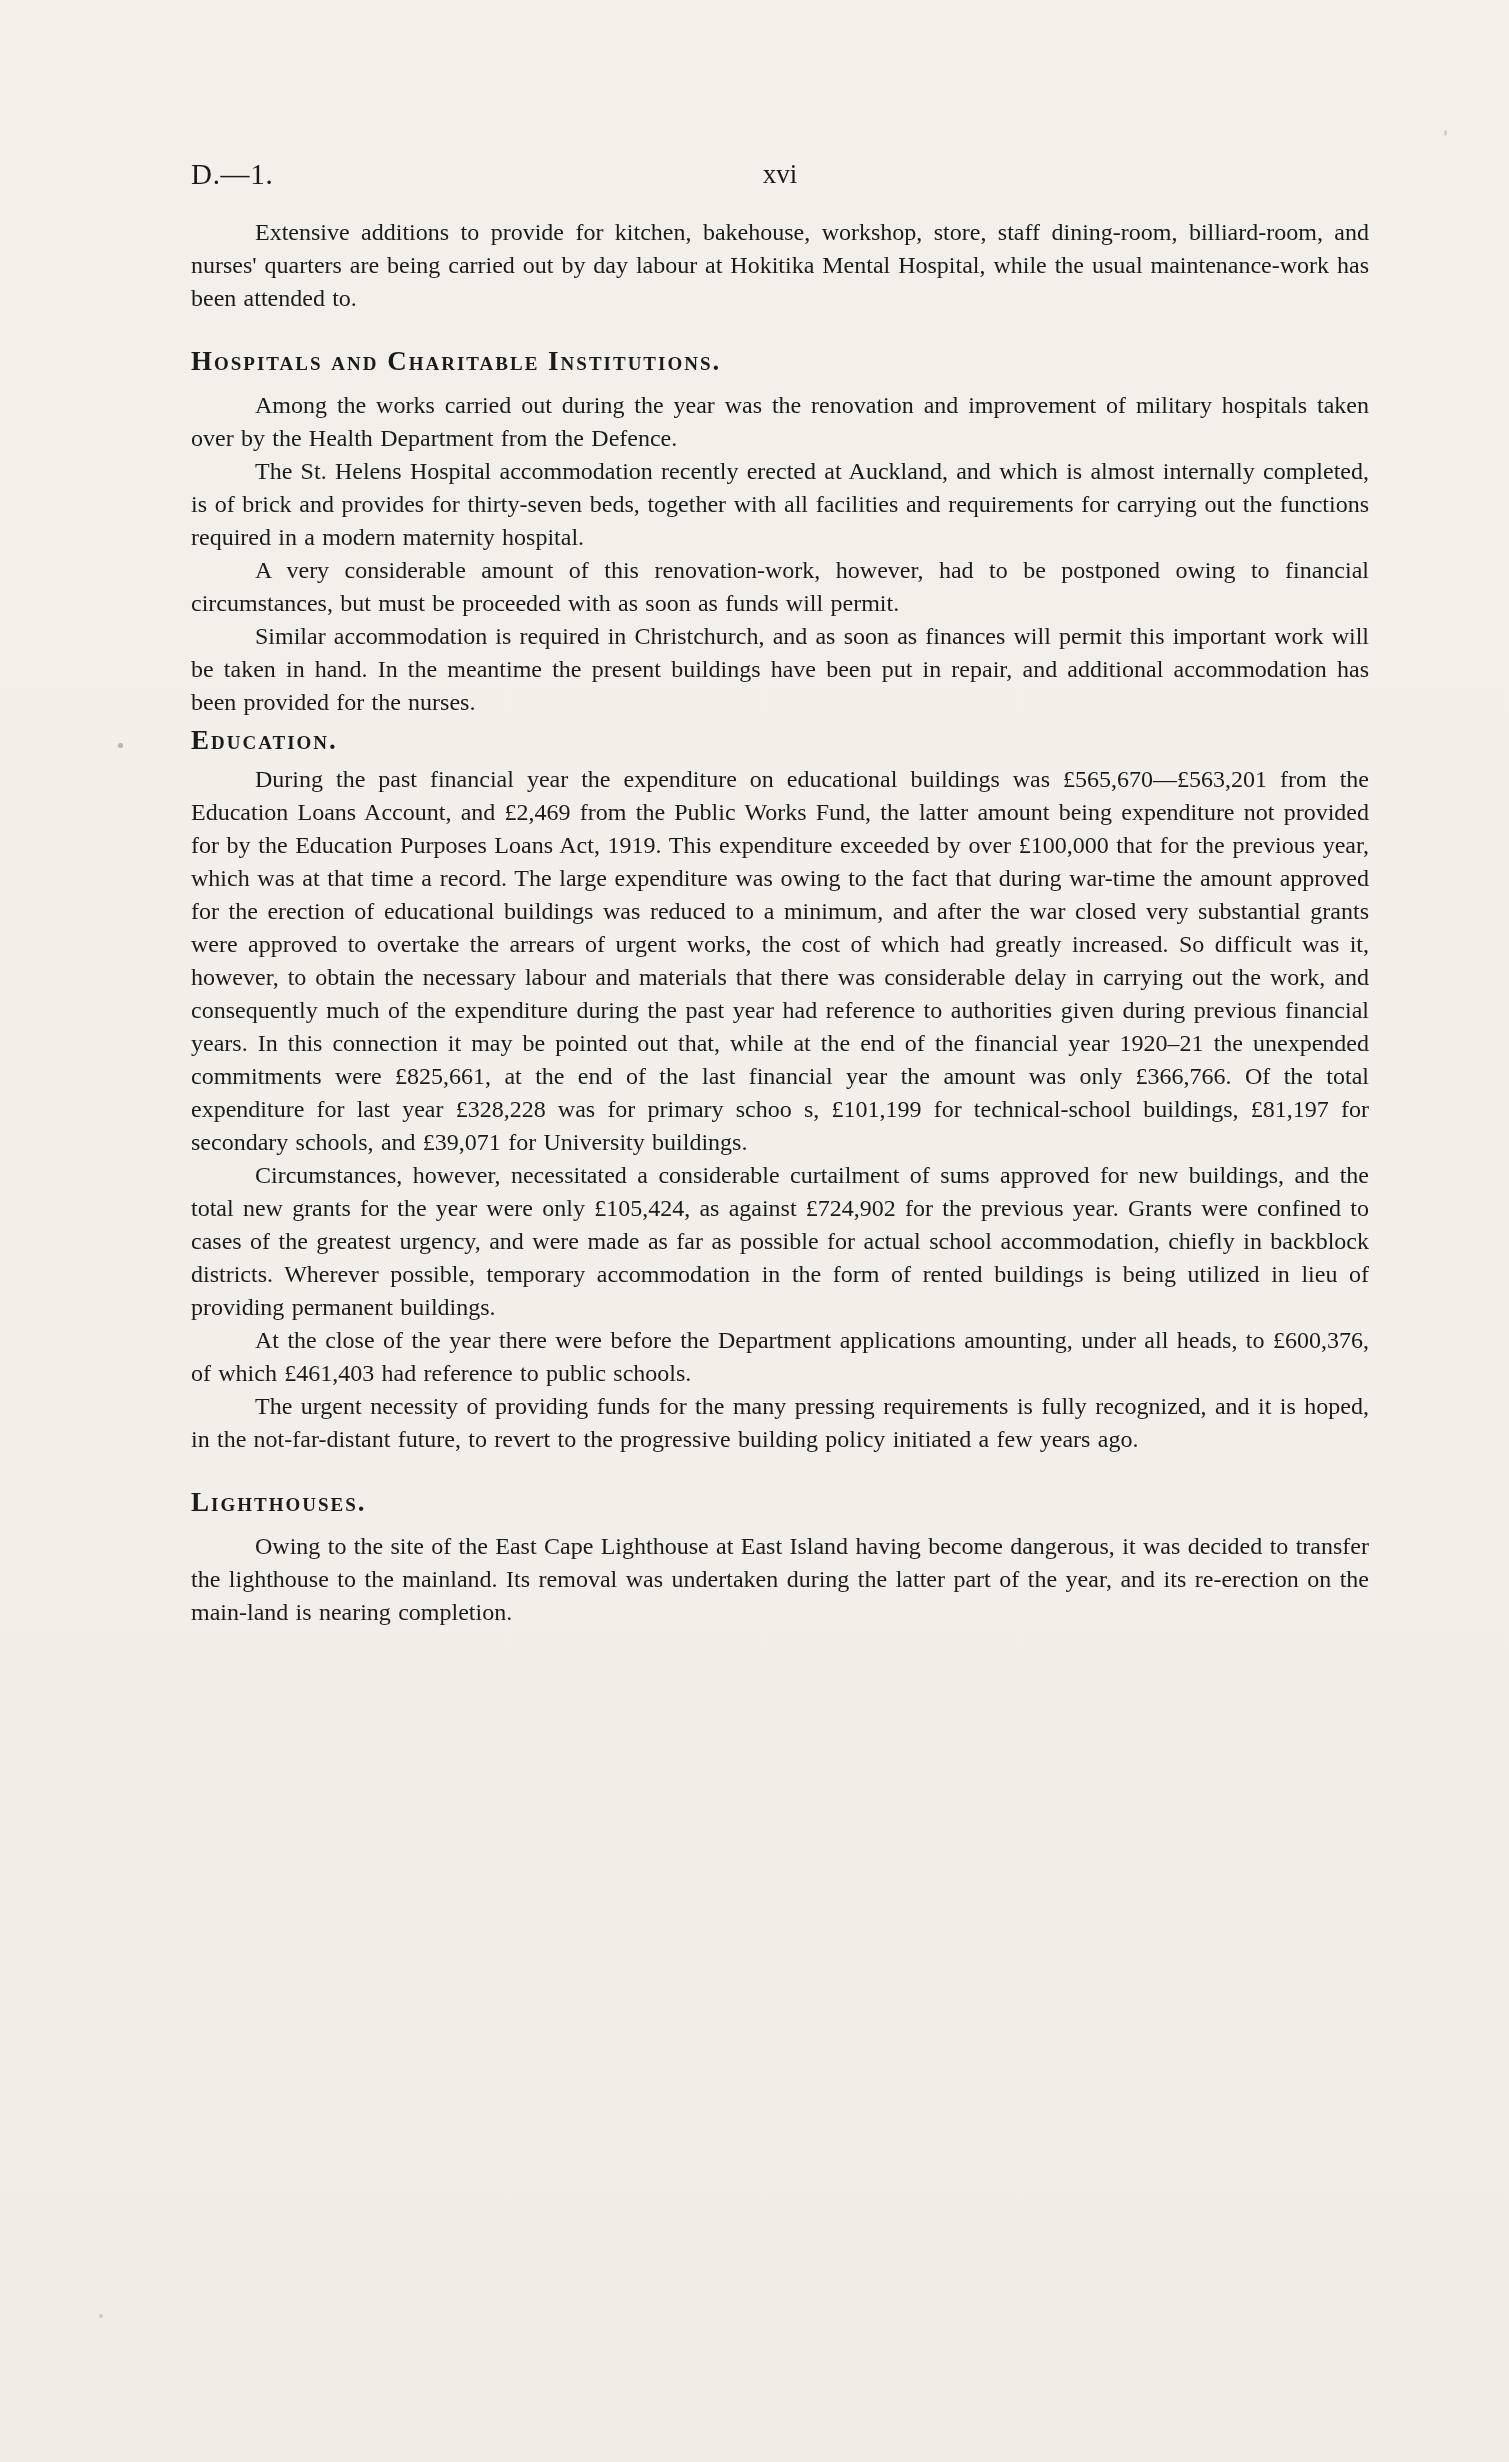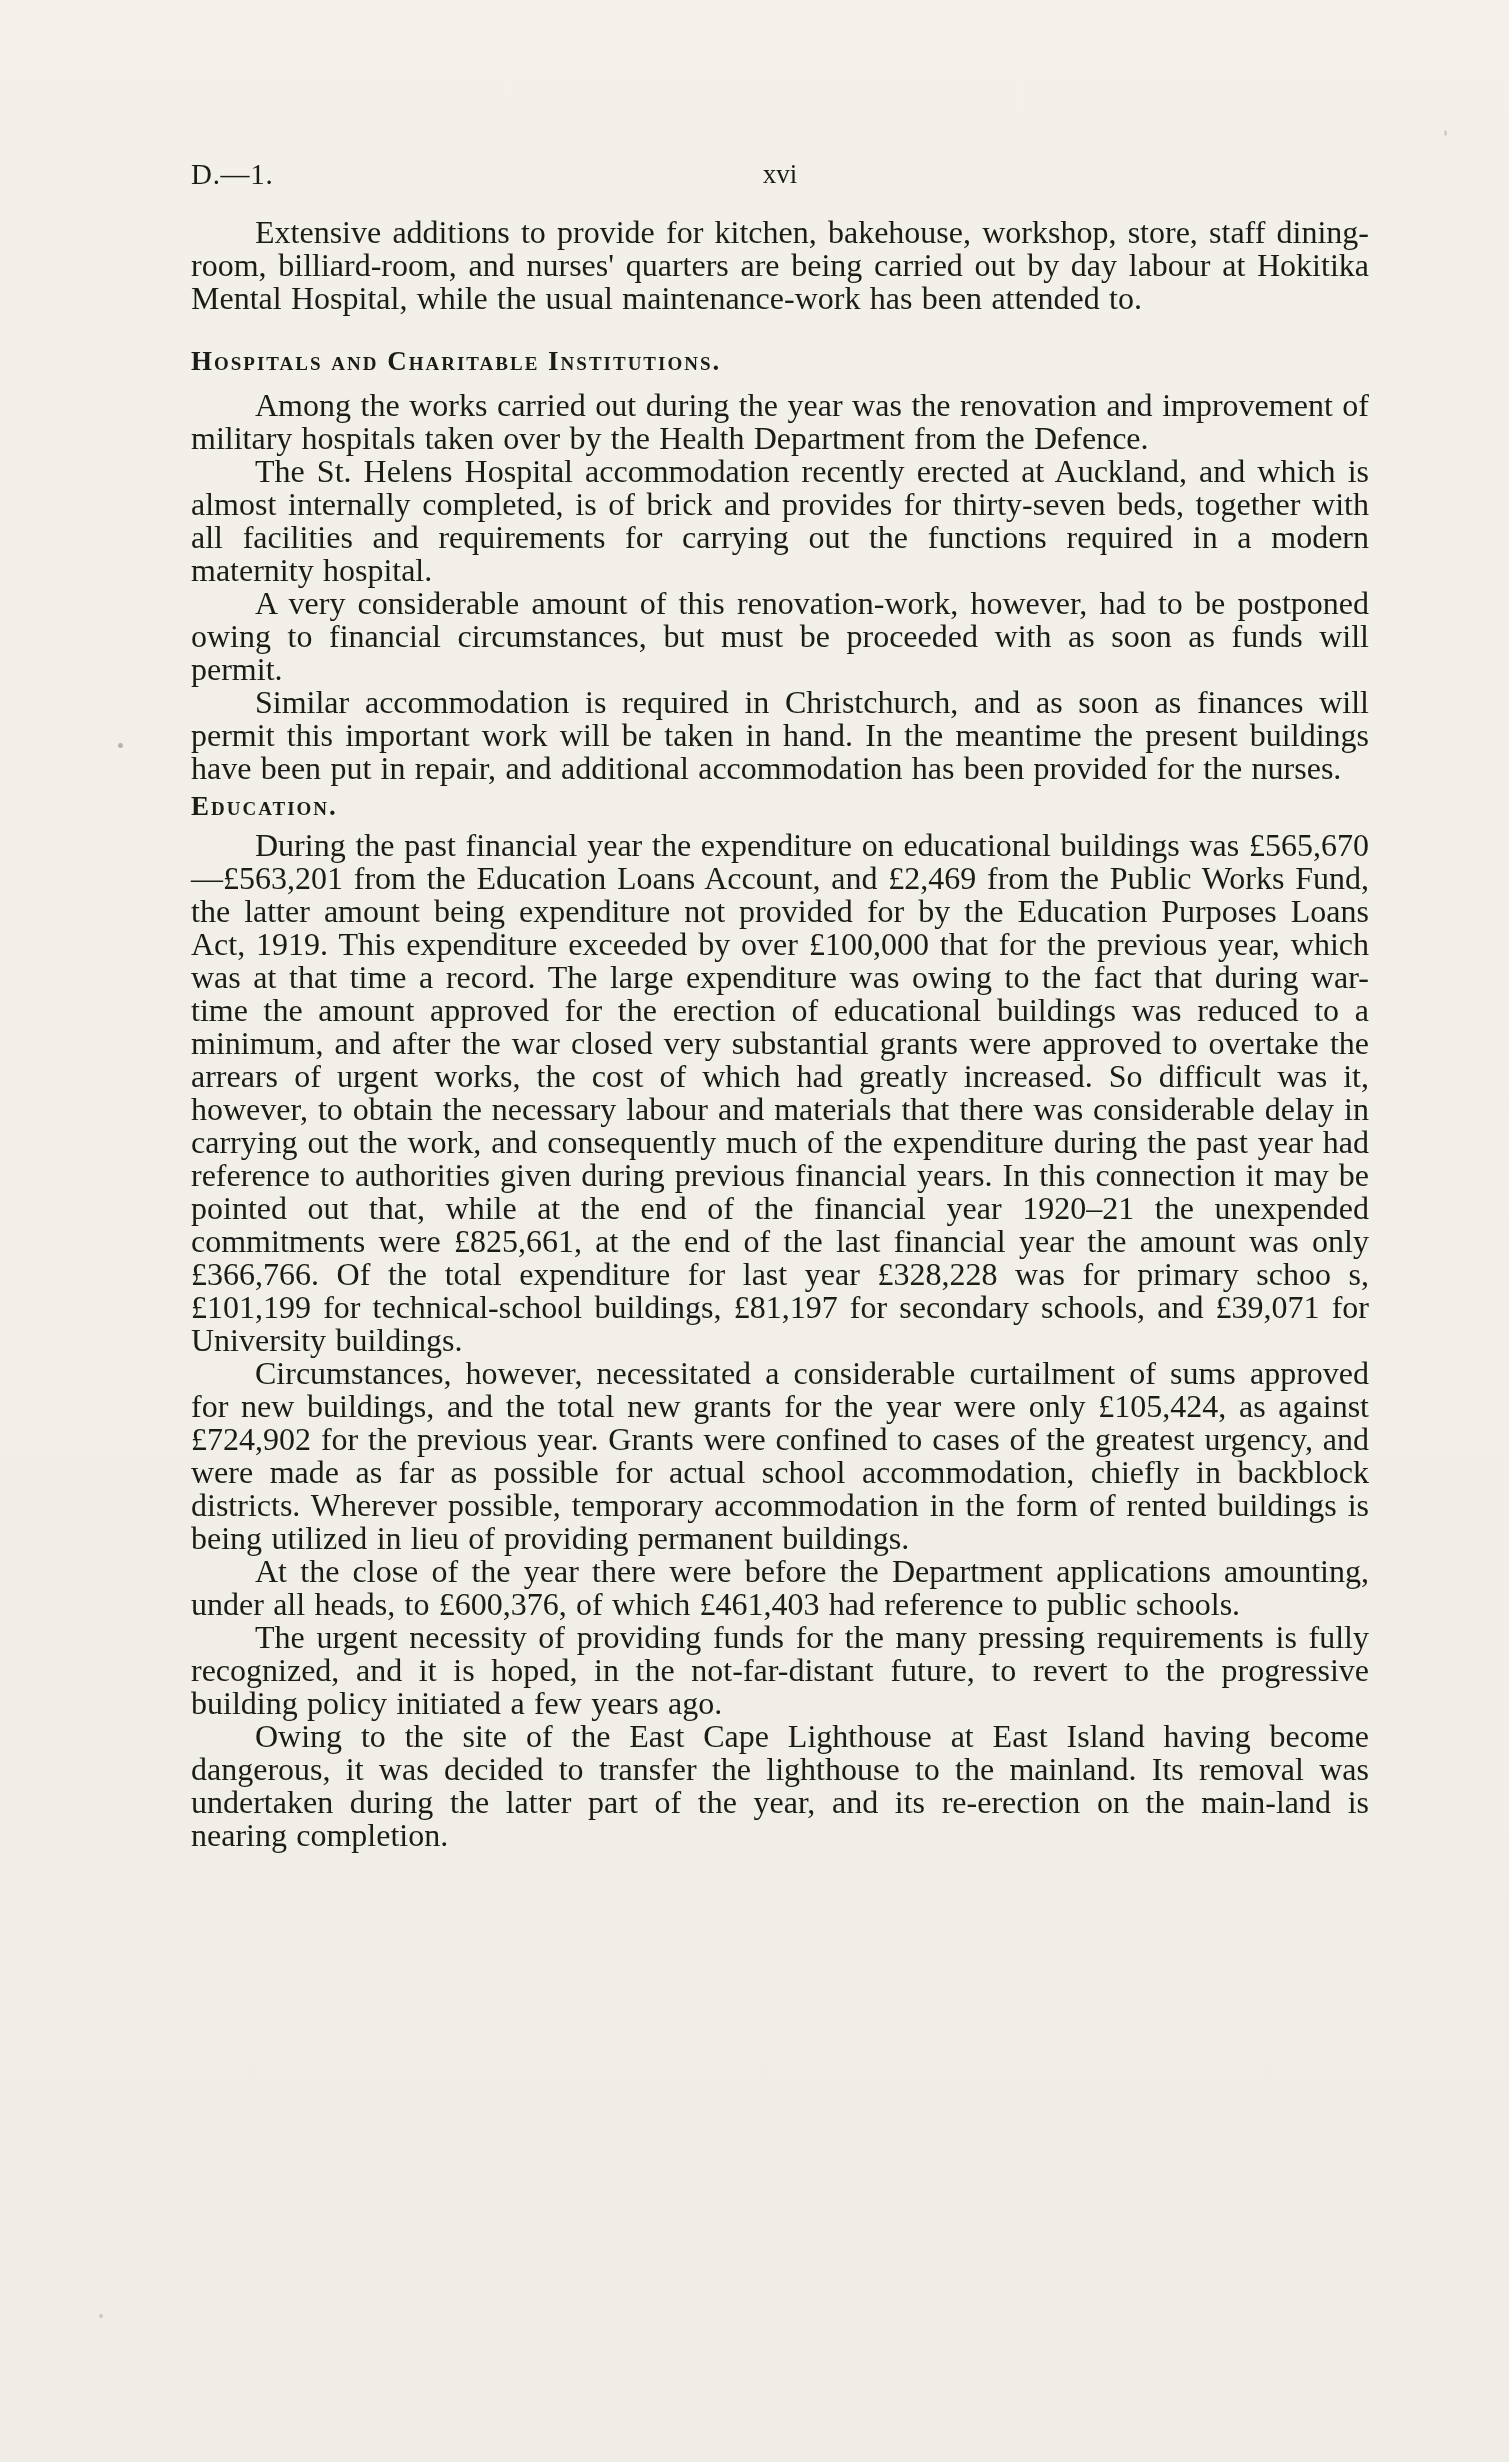--- a/index.html
+++ b/index.html
@@ -44,21 +44,21 @@
   }
   .page-num {
     position: absolute;
     left: 0;
     top: 1.3px;
     width: 100%;
     text-align: center;
     font-size: 27px;
   }
   .para {
-    font-size: 32px;
+    font-size: 24px;
     line-height: 33px;
     text-align: justify;
     text-indent: 64px;
     margin: 0;
     word-spacing: 1.3px;
   }
   .section-heading {
     font-size: 27px;
     line-height: 33px;
     text-align: left;
@@ -105,18 +105,19 @@
     <p class="para">A very considerable amount of this renovation-work, however, had to be postponed owing to financial circumstances, but must be proceeded with as soon as funds will permit.</p>
     <p class="para">Similar accommodation is required in Christchurch, and as soon as finances will permit this important work will be taken in hand.  In the meantime the present buildings have been put in repair, and additional accommodation has been provided for the nurses.</p>
 
     <h2 class="section-heading tight">Education.</h2>
 
     <p class="para">During the past financial year the expenditure on educational buildings was £565,670—£563,201 from the Education Loans Account, and £2,469 from the Public Works Fund, the latter amount being expenditure not provided for by the Education Purposes Loans Act, 1919.  This expenditure exceeded by over £100,000 that for the previous year, which was at that time a record.  The large expenditure was owing to the fact that during war-time the amount approved for the erection of educational buildings was reduced to a minimum, and after the war closed very substantial grants were approved to overtake the arrears of urgent works, the cost of which had greatly increased.  So difficult was it, however, to obtain the necessary labour and materials that there was considerable delay in carrying out the work, and consequently much of the expenditure during the past year had reference to authorities given during previous financial years.  In this connection it may be pointed out that, while at the end of the financial year 1920–21 the unexpended commitments were £825,661, at the end of the last financial year the amount was only £366,766.  Of the total expenditure for last year £328,228 was for primary schoo s, £101,199 for technical-school buildings, £81,197 for secondary schools, and £39,071 for University buildings.</p>
     <p class="para">Circumstances, however, necessitated a considerable curtailment of sums approved for new buildings, and the total new grants for the year were only £105,424, as against £724,902 for the previous year.  Grants were confined to cases of the greatest urgency, and were made as far as possible for actual school accommodation, chiefly in backblock districts.  Wherever possible, temporary accommodation in the form of rented buildings is being utilized in lieu of providing permanent buildings.</p>
     <p class="para">At the close of the year there were before the Department applications amounting, under all heads, to £600,376, of which £461,403 had reference to public schools.</p>
     <p class="para">The urgent necessity of providing funds for the many pressing requirements is fully recognized, and it is hoped, in the not-far-distant future, to revert to the progressive building policy initiated a few years ago.</p>
 
+    <h2 class="section-heading">Lighthouses.</h2>
 
     <p class="para">Owing to the site of the East Cape Lighthouse at East Island having become dangerous, it was decided to transfer the lighthouse to the mainland.  Its removal was undertaken during the latter part of the year, and its re-erection on the main-land is nearing completion.</p>
 
   </div>
 </div>
 
 
 </body></html>

